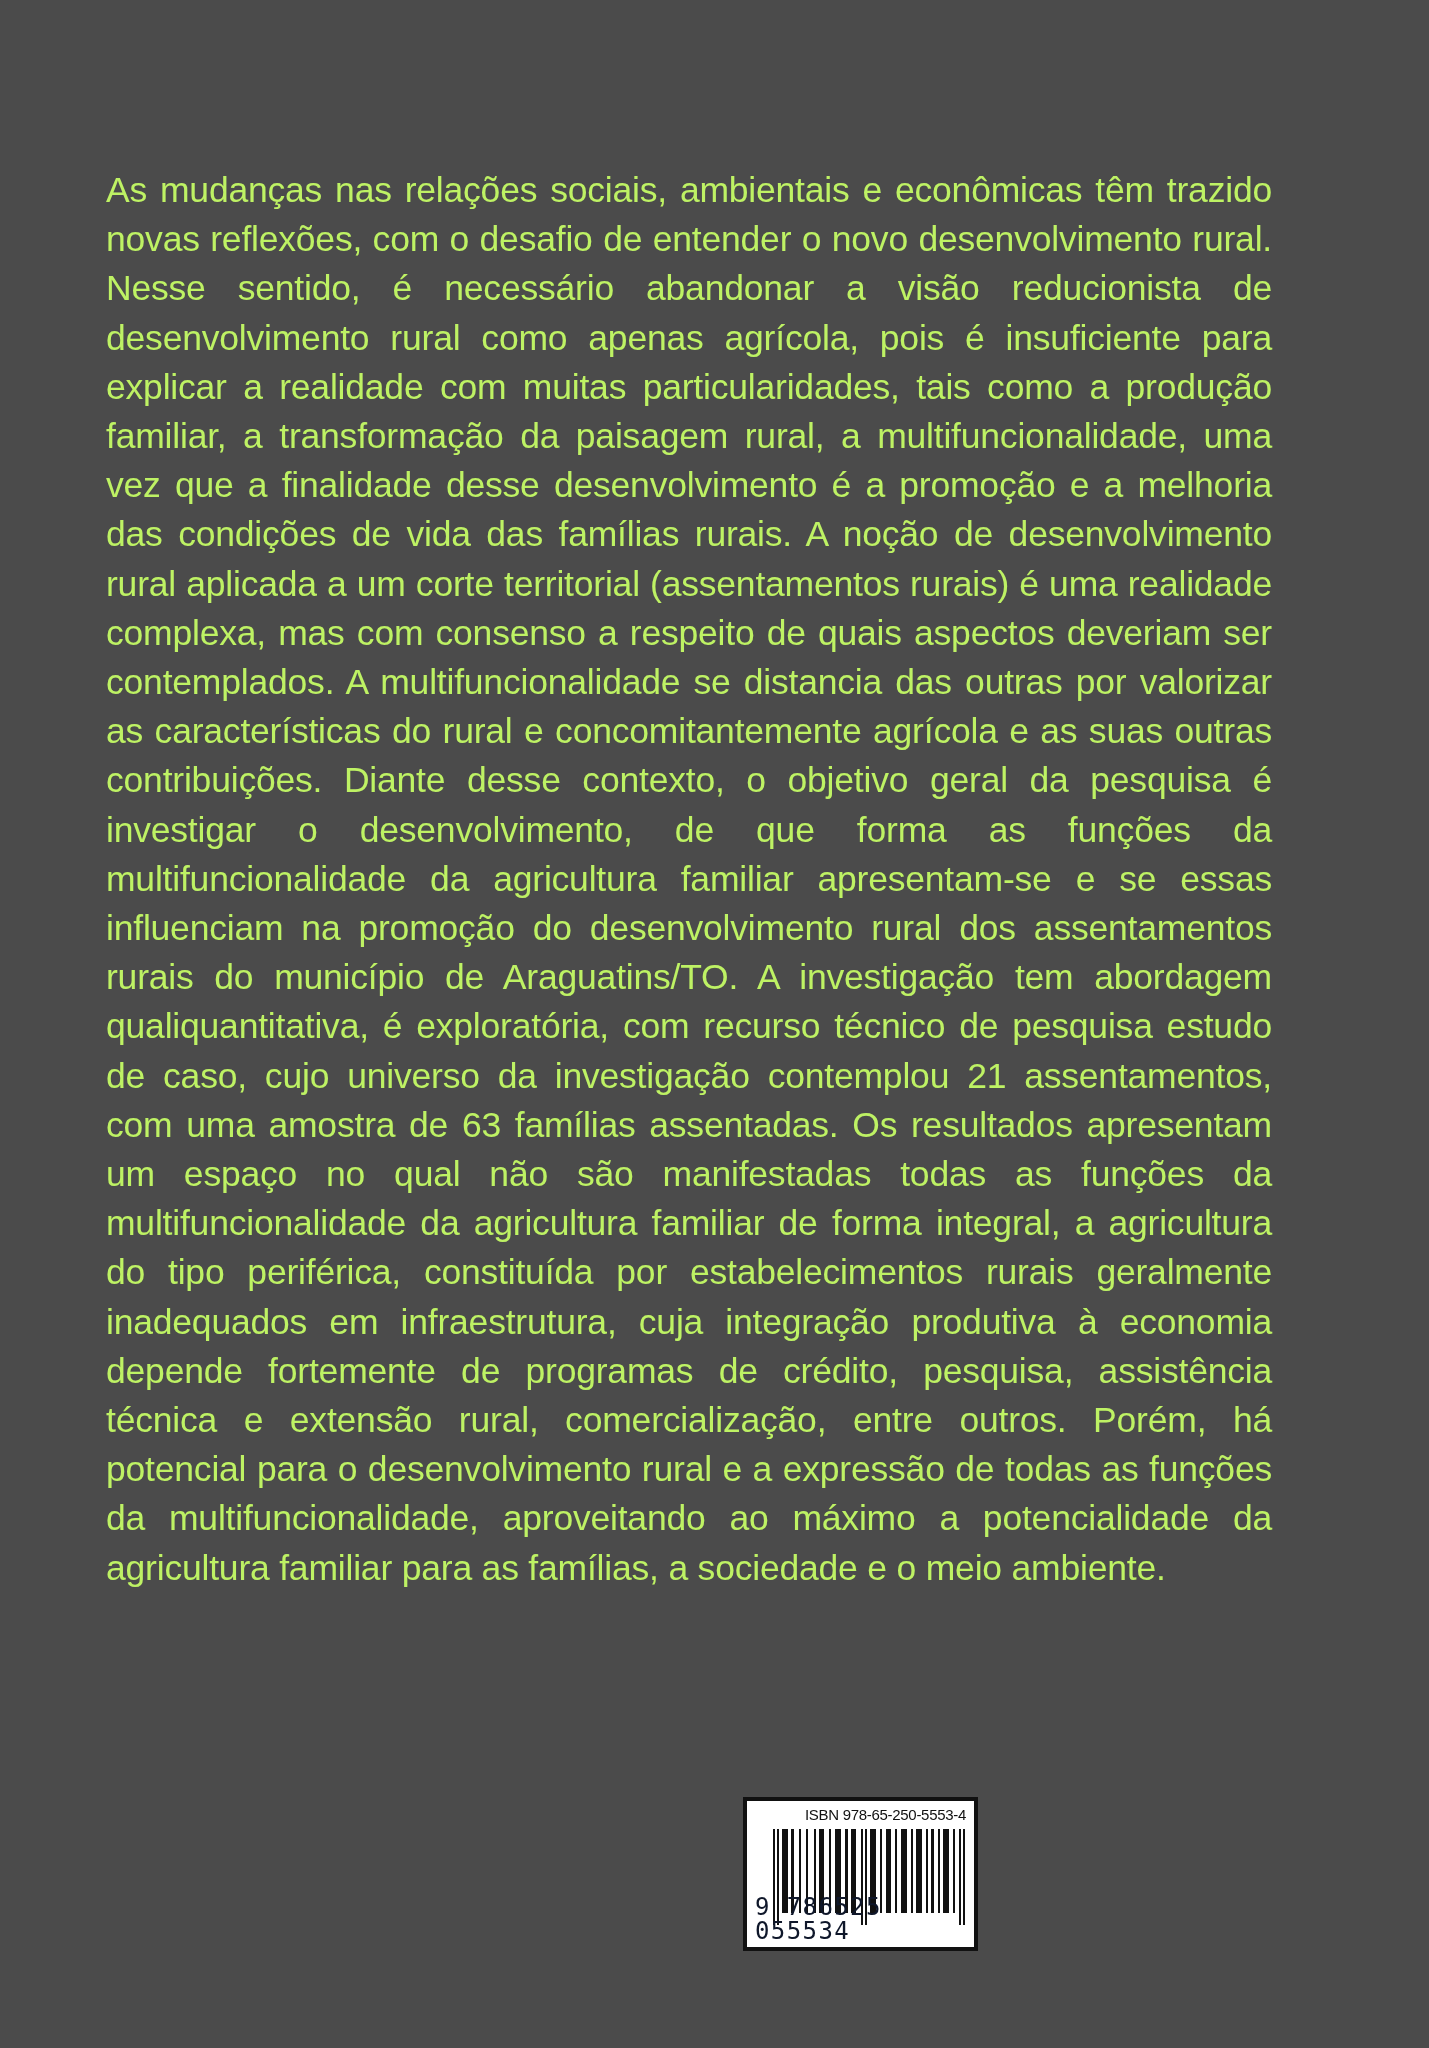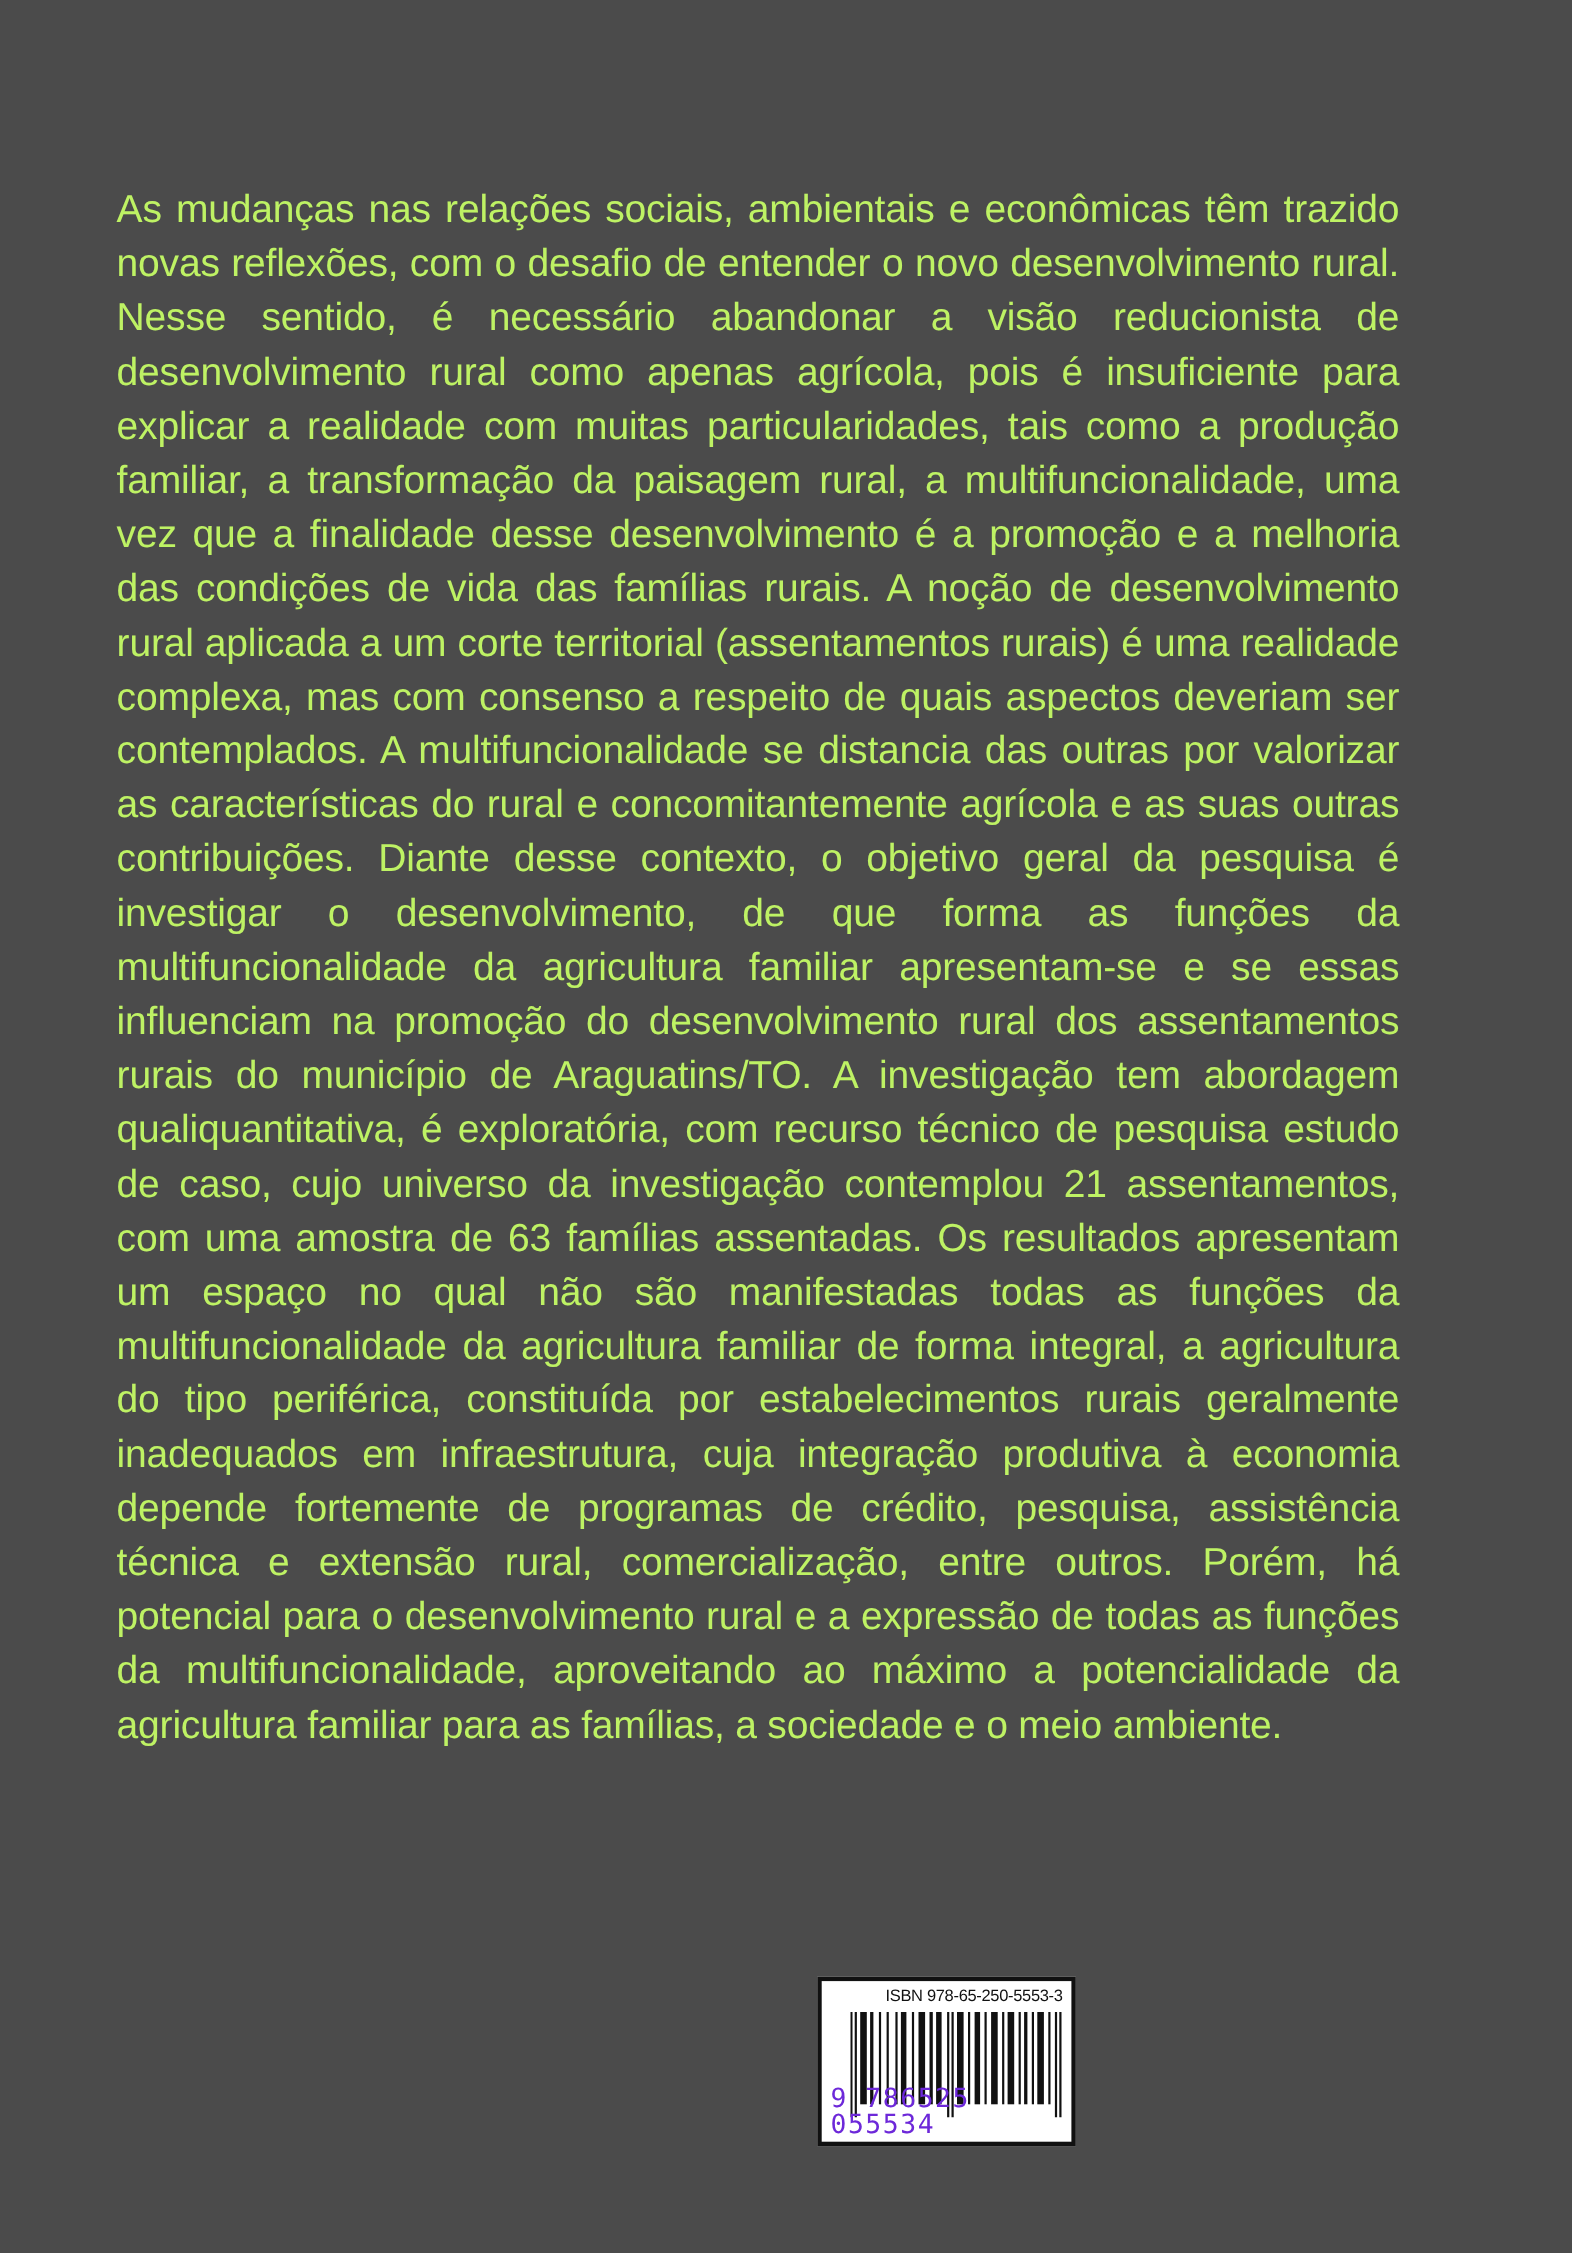--- a/index.html
+++ b/index.html
@@ -45,35 +45,35 @@
   .bars {
     position: absolute;
     left: 26px; top: 28px;
     width: 194px; height: 96px;
   }
   .ean-digits {
     position: absolute;
     left: 8px; bottom: 4px;
     font-family: "DejaVu Sans Mono", "Liberation Mono", monospace;
     font-size: 24px;
-    color: #6d28d9;
+    color: #0f172a;
     letter-spacing: 1.4px;
     line-height: 1;
   }
 </style>
 </head>
 <body>
 
 <div class="back-cover">
 
   <p class="synopsis">As mudanças nas relações sociais, ambientais e econômicas têm trazido novas reflexões, com o desafio de entender o novo desenvolvimento rural. Nesse sentido, é necessário abandonar a visão reducionista de desenvolvimento rural como apenas agrícola, pois é insuficiente para explicar a realidade com muitas particularidades, tais como a produção familiar, a transformação da paisagem rural, a multifuncionalidade, uma vez que a finalidade desse desenvolvimento é a promoção e a melhoria das condições de vida das famílias rurais. A noção de desenvolvimento rural aplicada a um corte territorial (assentamentos rurais) é uma realidade complexa, mas com consenso a respeito de quais aspectos deveriam ser contemplados. A multifuncionalidade se distancia das outras por valorizar as características do rural e concomitantemente agrícola e as suas outras contribuições. Diante desse contexto, o objetivo geral da pesquisa é investigar o desenvolvimento, de que forma as funções da multifuncionalidade da agricultura familiar apresentam-se e se essas influenciam na promoção do desenvolvimento rural dos assentamentos rurais do município de Araguatins/TO. A investigação tem abordagem qualiquantitativa, é exploratória, com recurso técnico de pesquisa estudo de caso, cujo universo da investigação contemplou 21 assentamentos, com uma amostra de 63 famílias assentadas. Os resultados apresentam um espaço no qual não são manifestadas todas as funções da multifuncionalidade da agricultura familiar de forma integral, a agricultura do tipo periférica, constituída por estabelecimentos rurais geralmente inadequados em infraestrutura, cuja integração produtiva à economia depende fortemente de programas de crédito, pesquisa, assistência técnica e extensão rural, comercialização, entre outros. Porém, há potencial para o desenvolvimento rural e a expressão de todas as funções da multifuncionalidade, aproveitando ao máximo a potencialidade da agricultura familiar para as famílias, a sociedade e o meio ambiente.</p>
 
 
   <div class="barcode-box">
-    <div class="isbn-text">ISBN 978-65-250-5553-3</div>
+    <div class="isbn-text">ISBN 978-65-250-5553-4</div>
     <svg class="bars" viewBox="0 0 194 96" preserveAspectRatio="none">
       <g fill="#111111">
         <rect x="0" y="0" width="2" height="96"></rect>
         <rect x="4" y="0" width="2" height="96"></rect>
         <rect x="9" y="0" width="6" height="84"></rect>
         <rect x="18" y="0" width="3" height="84"></rect>
         <rect x="26" y="0" width="2" height="84"></rect>
         <rect x="33" y="0" width="2" height="84"></rect>
         <rect x="41" y="0" width="2" height="84"></rect>
         <rect x="46" y="0" width="5" height="84"></rect>

